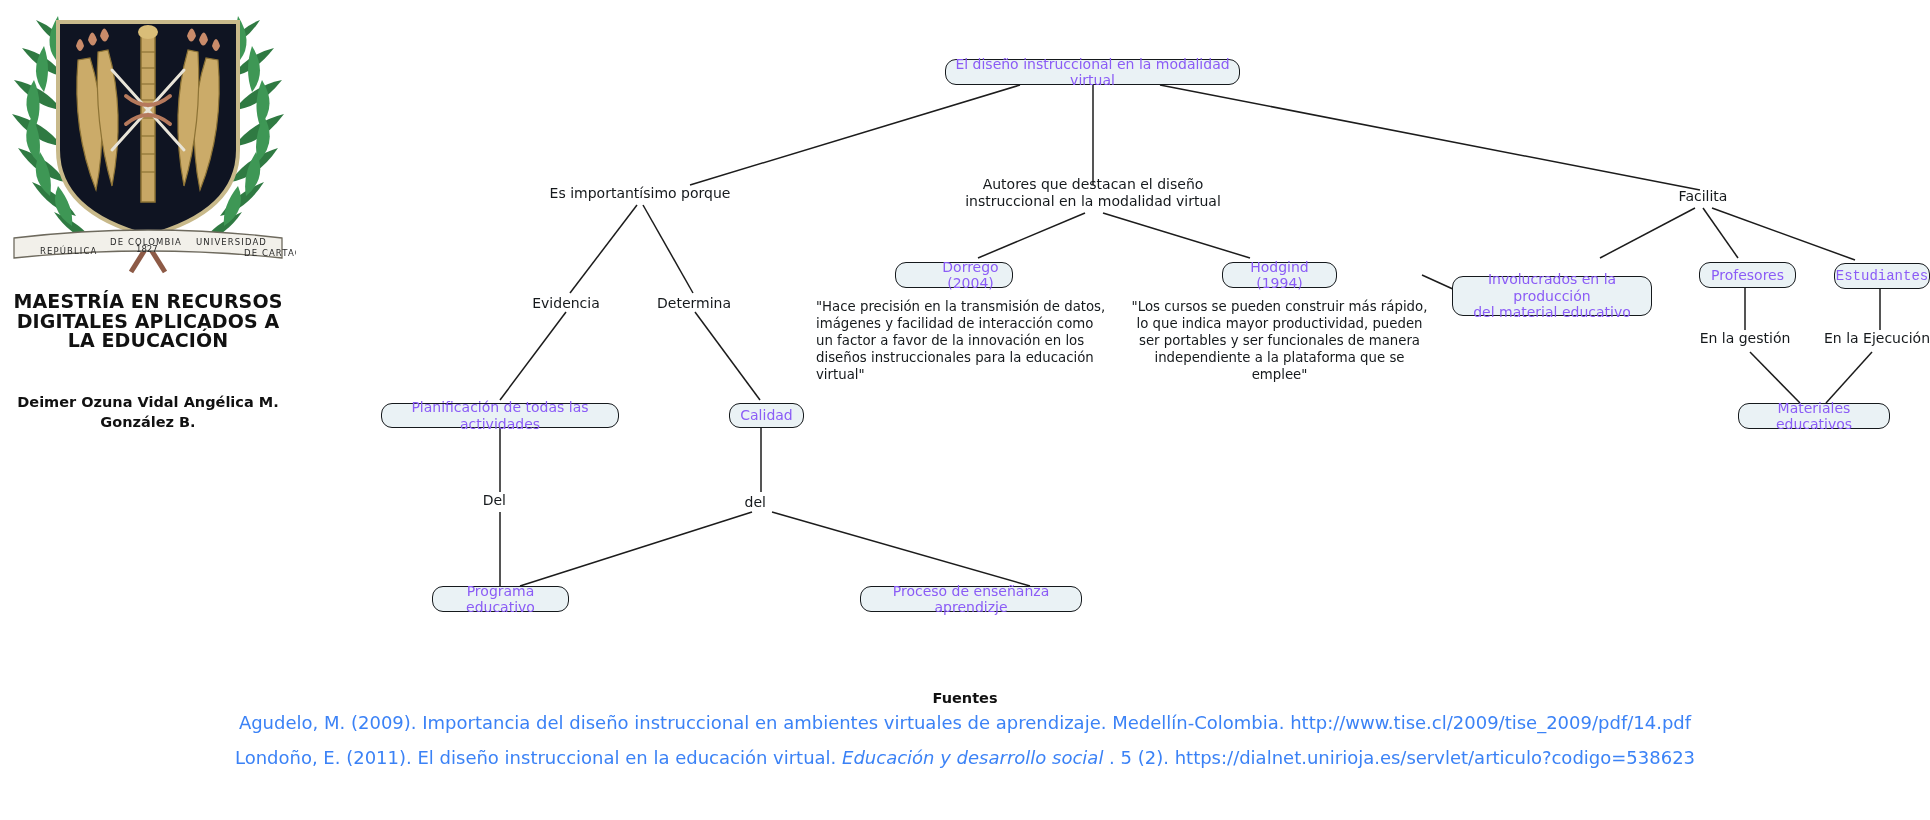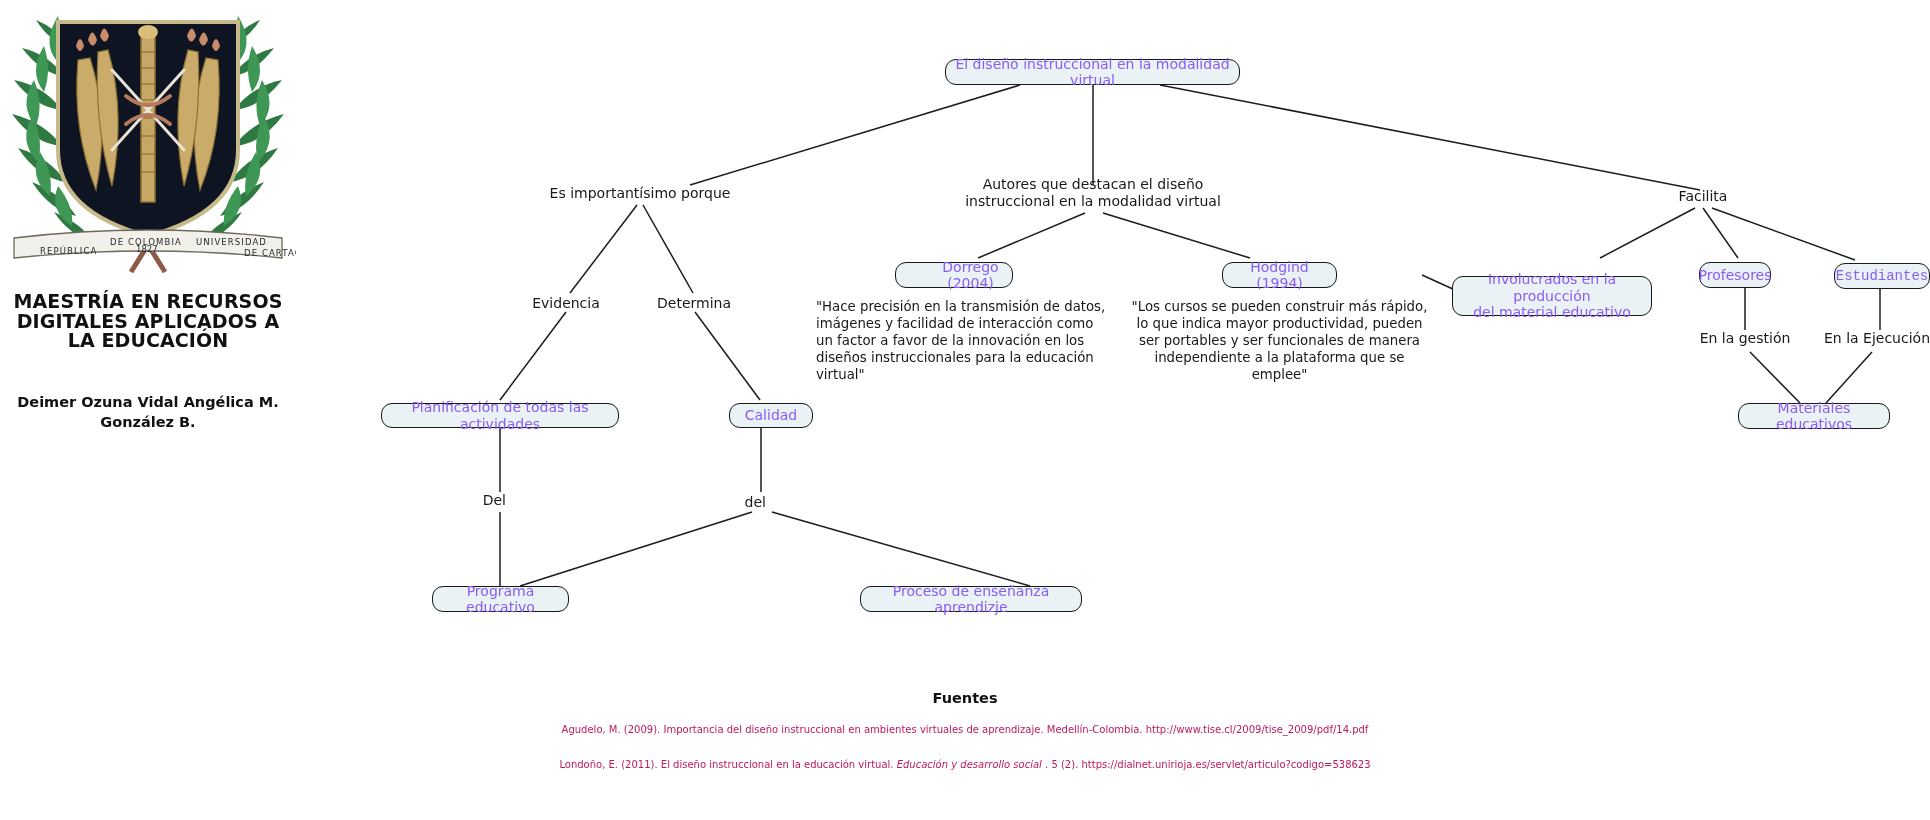--- a/index.html
+++ b/index.html
@@ -111,27 +111,27 @@
   #sources {
     position: absolute;
     left: 0;
     top: 690px;
     width: 1930px;
     text-align: center;
   }
   #sources-title {
     font-weight: bold;
     font-size: 14.5px;
-    margin-bottom: 15px;
+    margin-bottom: 8px;
   }
   .source-line {
-    font-size: 10px;
+    font-size: 18px;
     line-height: 18px;
     margin-bottom: 17px;
-    color: #be185d;
+    color: #3b82f6;
   }
   .source-line i { font-style: italic; }
 </style>
 </head>
 <body>
 
 <div id="identity-panel">
 
   <div id="crest">
     <svg width="296" height="278" viewBox="0 0 296 278" xmlns="http://www.w3.org/2000/svg">
@@ -293,21 +293,21 @@
   <div class="link-label" style="left:1660px; top:188px; width:86px;">Facilita</div>
 
   <div class="link-label" style="left:510px; top:295px; width:112px;">Evidencia</div>
 
   <div class="link-label" style="left:638px; top:295px; width:112px;">Determina</div>
 
   <div class="node" style="left:381px; top:403px; width:238px; height:25px;">
     <span>Planificación de todas las actividades</span>
   </div>
 
-  <div class="node" style="left:729px; top:403px; width:84px; height:25px;">
+  <div class="node" style="left:729px; top:403px; width:75px; height:25px;">
     <span>Calidad</span>
   </div>
 
   <div class="link-label" style="left:462px; top:492px; width:44px; text-align:right;">Del</div>
 
   <div class="link-label" style="left:722px; top:494px; width:44px; text-align:right;">del</div>
 
   <div class="node" style="left:432px; top:586px; width:137px; height:26px;">
     <span>Programa educativo</span>
   </div>
@@ -333,21 +333,21 @@
   <div class="quote" style="left:1127px; top:298px; width:305px; text-align:center;">"Los cursos se pueden construir más rápido,
 lo que indica mayor productividad, pueden
 ser portables y ser funcionales de manera
 independiente a la plataforma que se emplee"</div>
 
   <div class="node" style="left:1452px; top:256px; width:200px; height:40px;margin-top:20px;">
     <span>Involucrados en la producción
 del material educativo</span>
   </div>
 
-  <div class="node" style="left:1699px; top:262px; width:72px; height:26px;">
+  <div class="node" style="left:1699px; top:262px; width:97px; height:26px;">
     <span>Profesores</span>
   </div>
 
   <div class="node" style="left:1834px; top:263px; width:96px; height:26px;font-family:Liberation Mono, monospace;">
     <span>Estudiantes</span>
   </div>
 
   <div class="link-label" style="left:1692px; top:330px; width:106px;">En la gestión</div>
 
   <div class="link-label" style="left:1818px; top:330px; width:118px;">En la Ejecución</div>

